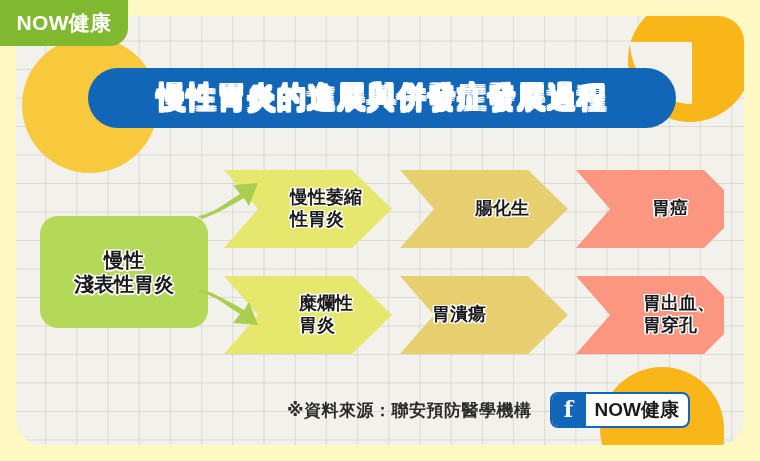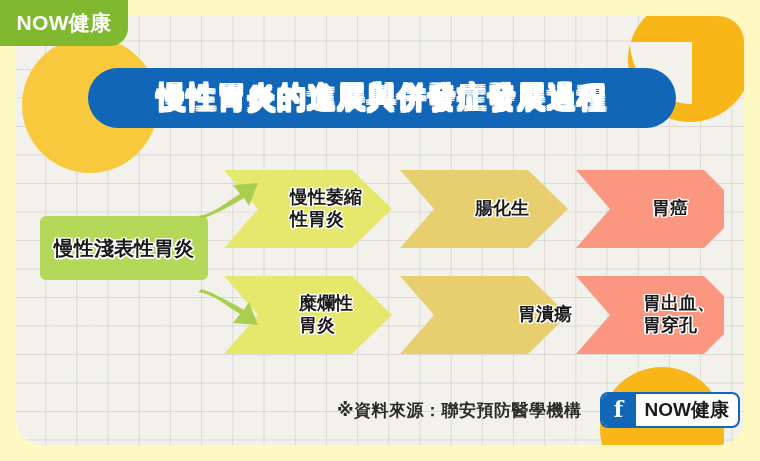--- a/index.html
+++ b/index.html
@@ -77,23 +77,23 @@
       -1.6px -1.6px 0 #fff, 1.6px -1.6px 0 #fff,
       -1.6px  1.6px 0 #fff, 1.6px  1.6px 0 #fff,
        0 -1.8px 0 #fff, 0 1.8px 0 #fff,
       -1.8px 0 0 #fff, 1.8px 0 0 #fff;
     color:#1266b8;
   }
   .title-pill .tt span{color:#ffffff;}
 
   
   .source-box{
-    position:absolute;left:40px;top:216px;width:168px;height:64px;
-    background:#b4d857;border-radius:6px;
-    display:flex;align-items:center;justify-content:center;
+    position:absolute;left:40px;top:216px;width:168px;height:112px;
+    background:#b4d857;border-radius:18px;
+    display:flex;flex-direction:column;align-items:center;justify-content:center;
     z-index:20;
   }
   .source-box .line{
     font-size:20px;font-weight:bold;color:#1a1a1a;line-height:1.22;
     text-shadow:
       -1.4px -1.4px 0 #fff, 1.4px -1.4px 0 #fff,
       -1.4px  1.4px 0 #fff, 1.4px  1.4px 0 #fff,
        0 -1.5px 0 #fff, 0 1.5px 0 #fff, -1.5px 0 0 #fff, 1.5px 0 0 #fff;
     white-space:nowrap;
   }
@@ -120,21 +120,21 @@
       -1.3px -1.3px 0 #fff, 1.3px -1.3px 0 #fff,
       -1.3px  1.3px 0 #fff, 1.3px  1.3px 0 #fff,
        0 -1.4px 0 #fff, 0 1.4px 0 #fff, -1.4px 0 0 #fff, 1.4px 0 0 #fff;
     white-space:nowrap;
   }
 
   
   .footer{
     position:absolute;left:0;right:0;bottom:34px;height:34px;
     display:flex;align-items:center;justify-content:flex-end;
-    padding-right:20px;z-index:30;
+    padding-right:70px;z-index:30;
   }
   .src-note{
     font-size:17px;font-weight:bold;color:#2b2b2b;margin-right:18px;
     white-space:nowrap;letter-spacing:.5px;
   }
   .fb-badge{
     display:flex;align-items:center;height:32px;
     border:2px solid #1266b8;border-radius:8px;overflow:hidden;background:#fff;
   }
   .fb-badge .f{
@@ -222,21 +222,21 @@
       <polygon points="352,0 480,0 500,20 500,58 480,78 352,78 386,39" fill="#fb9680"></polygon>
     </svg>
 
     <div class="chev" style="left:32px;width:140px;justify-content:center;">
       <div>
         <div class="lbl">糜爛性</div>
         <div class="lbl">胃炎</div>
       </div>
     </div>
 
-    <div class="chev" style="left:208px;width:140px;justify-content:flex-end;">
+    <div class="chev" style="left:208px;width:140px;justify-content:flex-start;">
       <div>
         <div class="lbl">胃潰瘍</div>
       </div>
     </div>
 
     <div class="chev" style="left:380px;width:150px;justify-content:center;">
       <div>
         <div class="lbl">胃出血、</div>
         <div class="lbl">胃穿孔</div>
       </div>

